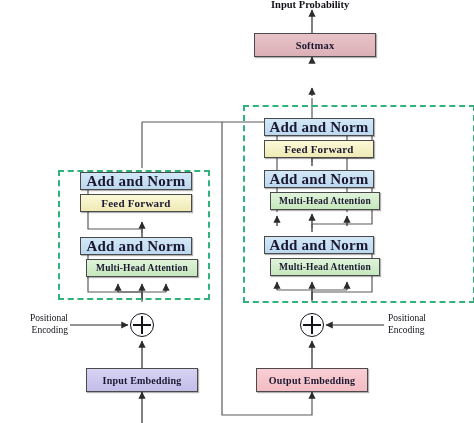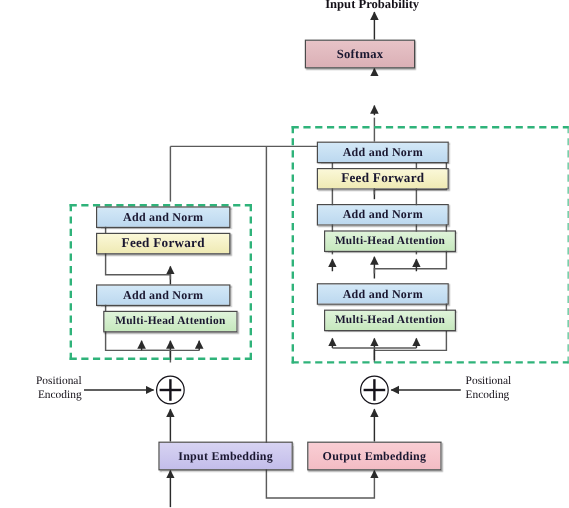--- a/index.html
+++ b/index.html
@@ -23,26 +23,26 @@
     border:1px solid #4a4a4a;
     display:flex;
     align-items:center;
     justify-content:center;
     font-weight:bold;
     color:#1a1730;
     letter-spacing:.2px;
     white-space:nowrap;
     box-shadow:1px 1px 1px rgba(0,0,0,.30);
   }
-  .addnorm{background:linear-gradient(180deg,#d3e8f7 0%,#bcd8ef 100%);font-size:10px;}
+  .addnorm{background:linear-gradient(180deg,#d3e8f7 0%,#bcd8ef 100%);font-size:15px;}
   .ff{background:linear-gradient(180deg,#fbf8d8 0%,#efeab4 100%);font-size:11px;}
   .mha{background:linear-gradient(180deg,#dff3da 0%,#c6e8bd 100%);font-size:9.5px;margin-left:6px;}
   .softmax{background:linear-gradient(180deg,#e7c3c7 0%,#dbb0b6 100%);font-size:10.5px;}
   .linear{background:linear-gradient(180deg,#fbdf8a 0%,#f5cf5d 100%);font-size:10.5px;}
-  .inemb{background:linear-gradient(180deg,#d7d3f2 0%,#c3bdea 100%);font-size:10px;margin-left:46px;}
+  .inemb{background:linear-gradient(180deg,#d7d3f2 0%,#c3bdea 100%);font-size:10px;}
   .outemb{background:linear-gradient(180deg,#f9ced4 0%,#f3bcc4 100%);font-size:10px;}
 
   
   .stackbox{
     position:absolute;
     box-sizing:border-box;
     border:2px dashed #2fb37a;
     background:transparent;
     pointer-events:none;
   }
@@ -139,21 +139,21 @@
       <line x1="142" y1="368" x2="142" y2="341" marker-end="url(#ah)" stroke="#2b2b2b"></line>
       <line x1="312" y1="368" x2="312" y2="341" marker-end="url(#ah)" stroke="#2b2b2b"></line>
 
       <line x1="142" y1="423" x2="142" y2="392" marker-end="url(#ah)" stroke="#2b2b2b"></line>
       <path d="M222,122 L222,415 L312,415 L312,392" marker-end="url(#ah)" stroke="#5a5a5a"></path>
     </g>
   </svg>
 
   <div class="title" style="left:271px;top:-1px;">Input Probability</div>
 
-  <div class="blk softmax" style="left:254px;top:33px;width:92px;height:24px;">Softmax</div>
+  <div class="blk softmax" style="left:254px;top:33px;width:122px;height:24px;">Softmax</div>
 
 
   <div class="stackbox" style="left:243px;top:105px;width:232px;height:198px;"></div>
 
   <div class="blk addnorm" style="left:264px;top:118px;width:110px;height:18px;">Add and Norm</div>
   <div class="blk ff" style="left:264px;top:140px;width:110px;height:18px;">Feed Forward</div>
 
   <div class="blk addnorm" style="left:264px;top:170px;width:110px;height:18px;">Add and Norm</div>
   <div class="blk mha" style="left:264px;top:192px;width:110px;height:18px;">Multi-Head Attention</div>
 

